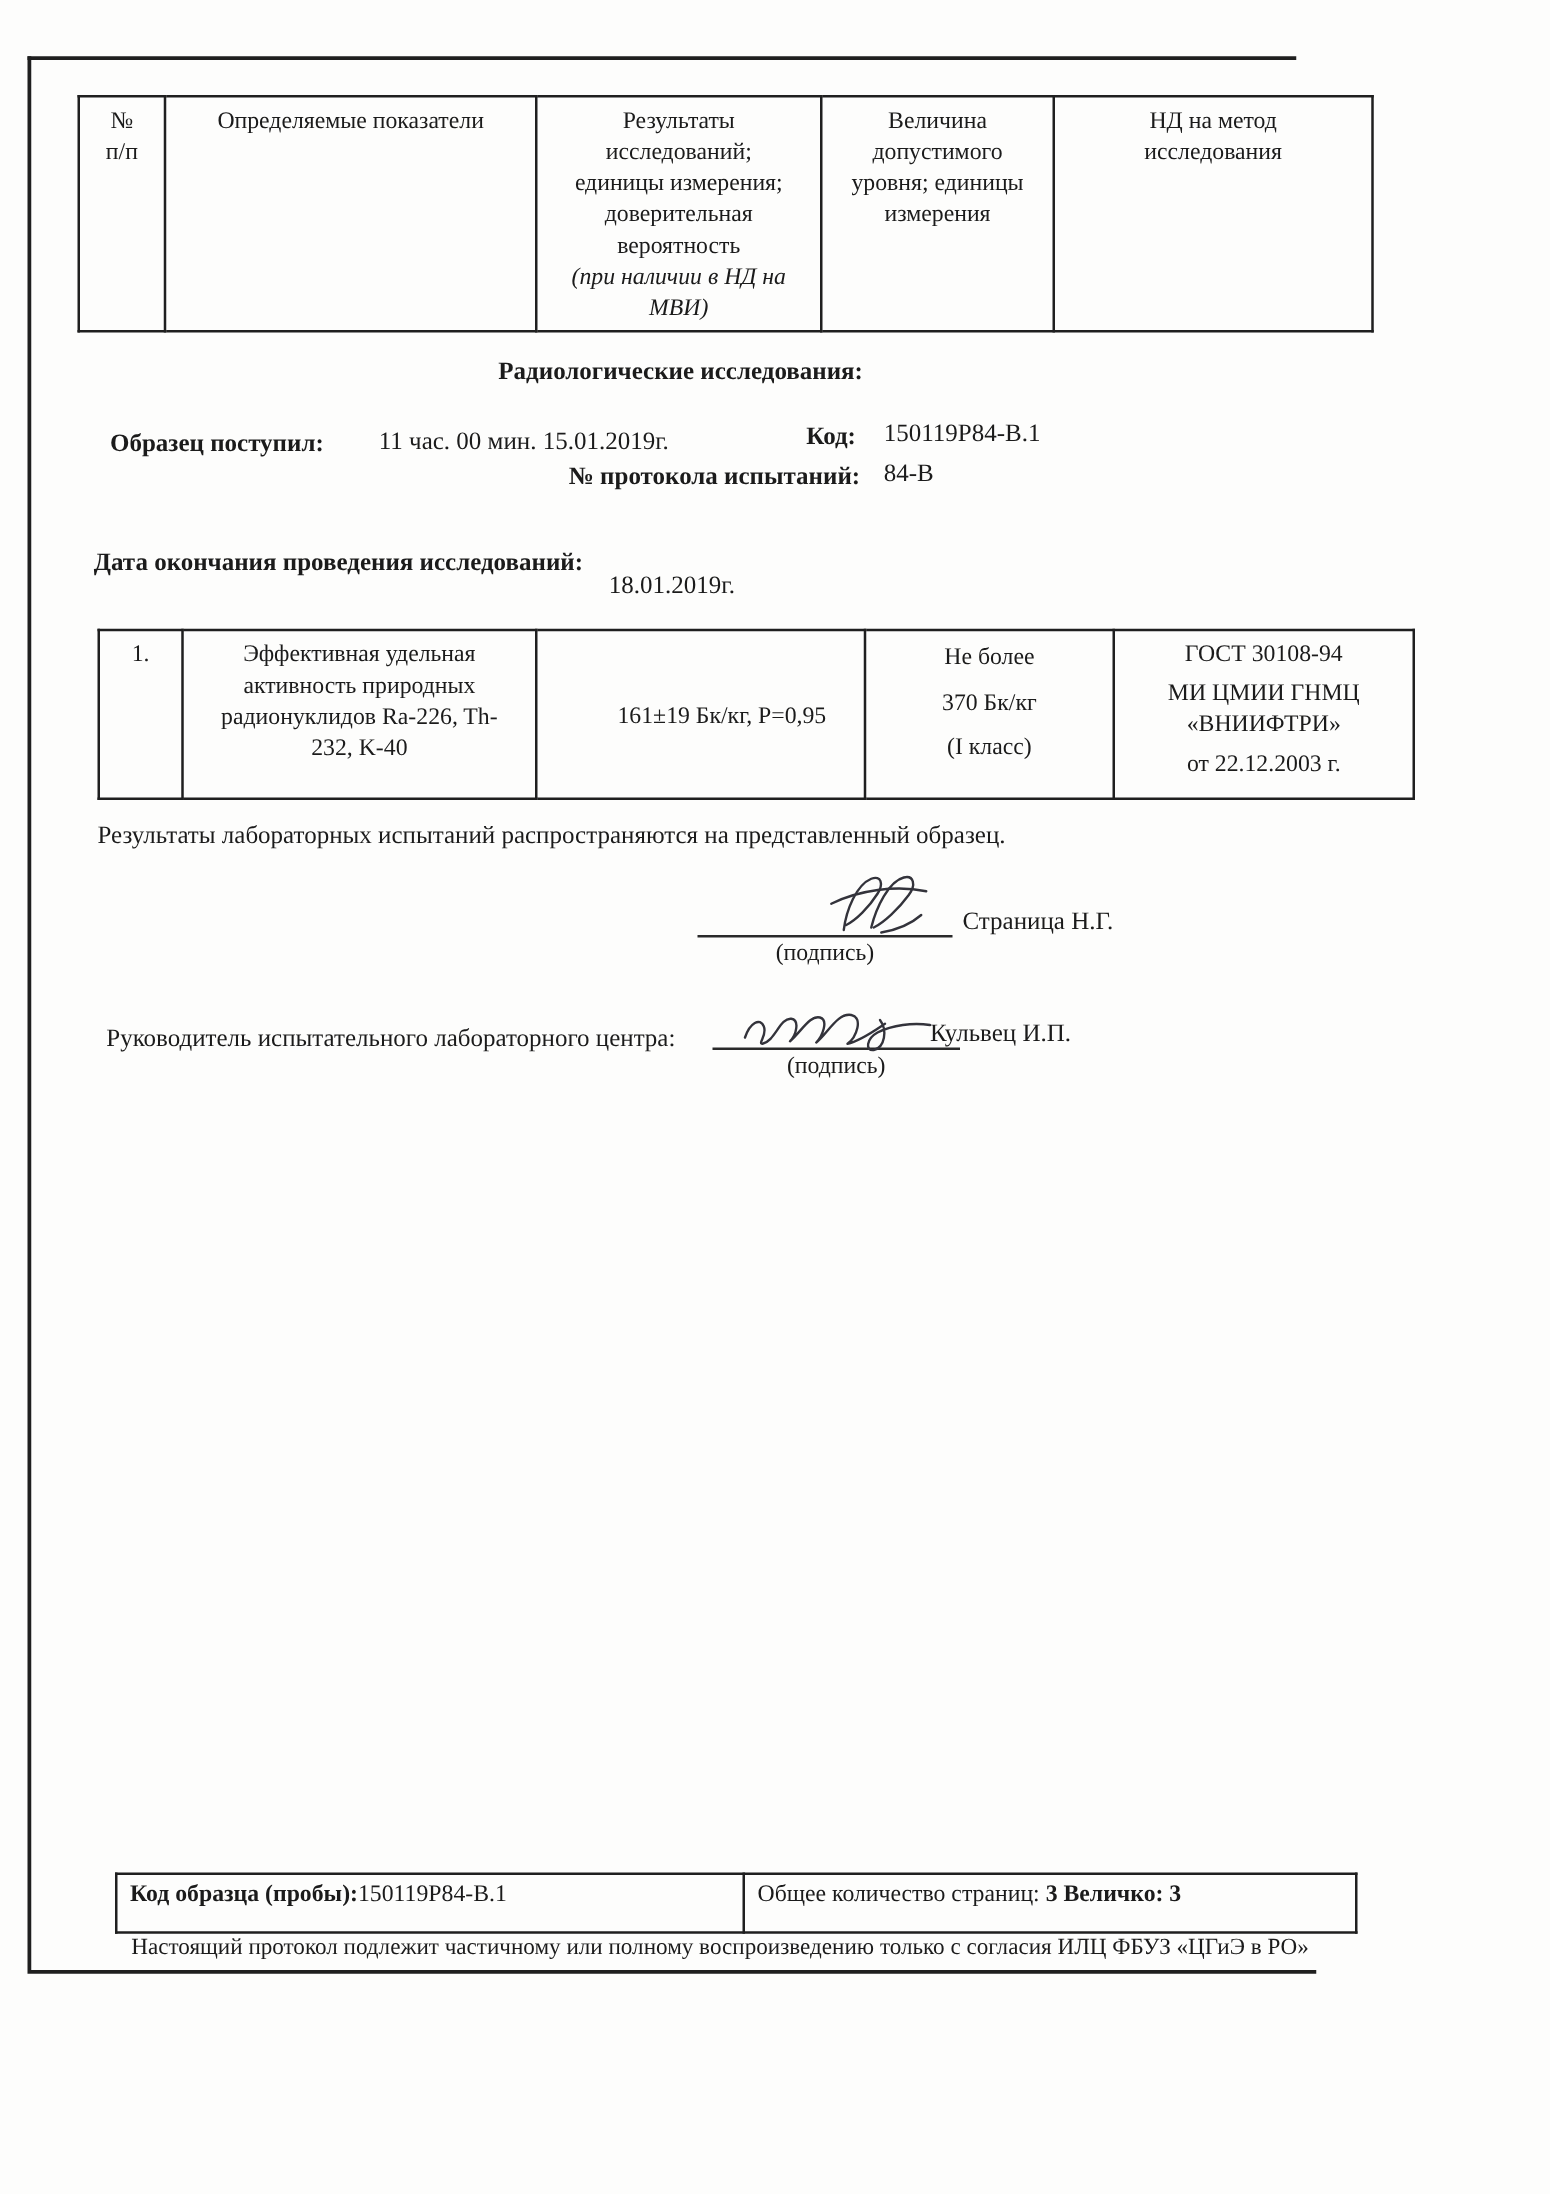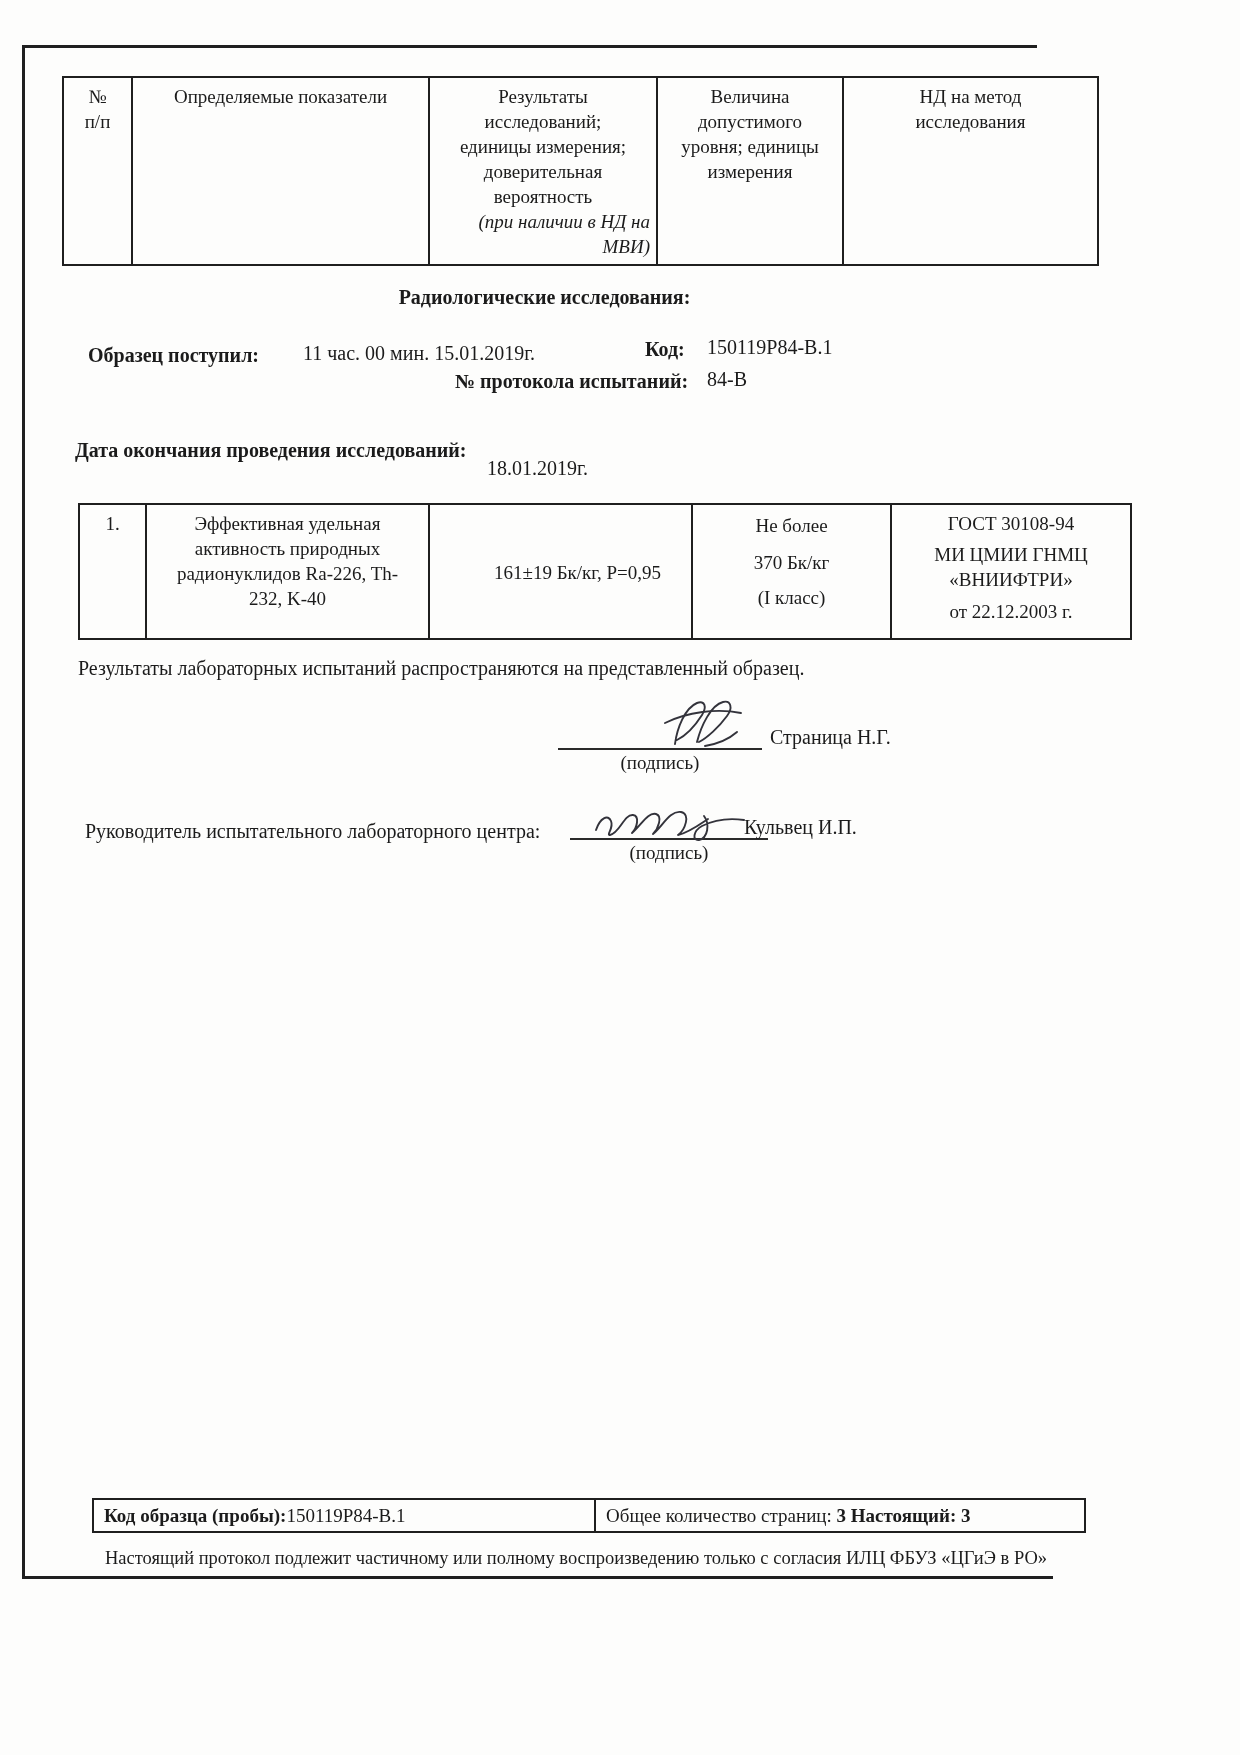--- a/index.html
+++ b/index.html
@@ -11,21 +11,21 @@
     position: relative;
     width: 1240px;
     height: 1755px;
     background: #fdfdfc;
     font-family: "Liberation Serif", "DejaVu Serif", serif;
     color: #1b1b1b;
     overflow: hidden;
   }
   .abs { position: absolute; }
   .b { font-weight: bold; }
-  .i { font-style: italic; text-align: right; }
+  .i { font-style: italic; }
   .pre { white-space: pre-line; }
 
   
   .frame-top  { left: 22px; top: 45px;  width: 1015px; border-top: 3px solid #1f1f1f; }
   .frame-left { left: 22px; top: 45px;  height: 1531px; border-left: 3px solid #1f1f1f; }
   .frame-bottom { left: 22px; top: 1576px; width: 1031px; border-top: 3px solid #1f1f1f; }
 
   table { border-collapse: collapse; table-layout: fixed; }
   td {
     border: 2px solid #1f1f1f;
@@ -58,21 +58,21 @@
     stroke: #33333b;
     stroke-width: 1.9;
     stroke-linecap: round;
     stroke-linejoin: round;
   }
 
   .footer-table { left: 92px; top: 1498px; width: 960px; }
   .footer-table td {
     height: 24px;
     text-align: left;
-    padding: 3px 4px 3px 10px;
+    padding: 3px 4px 17px 10px;
     font-size: 19px;
   }
   .footer-note { font-size: 18.5px; }
 </style>
 </head>
 <body>
 
 <div class="page">
 
   <div class="abs frame-top"></div>
@@ -178,21 +178,21 @@
 
   <table class="abs footer-table">
     <tbody>
         <tr>
       <td style="width:486px;">
         <span class="b">Код образца (пробы):</span><span>150119Р84-В.1</span>
       </td>
       <td style="width:474px;">
         <span>Общее количество страниц:</span>
         <span class="b">3</span>
-        <span class="b">Настоящий:</span>
+        <span class="b">Величко:</span>
         <span class="b">3</span>
       </td>
     </tr>
   </tbody>
     </table>
 
   <div class="abs footer-note" style="left:105px; top:1548px; width:950px;">Настоящий протокол подлежит частичному или полному воспроизведению только с согласия ИЛЦ ФБУЗ «ЦГиЭ в РО»</div>
 
 </div>
 

